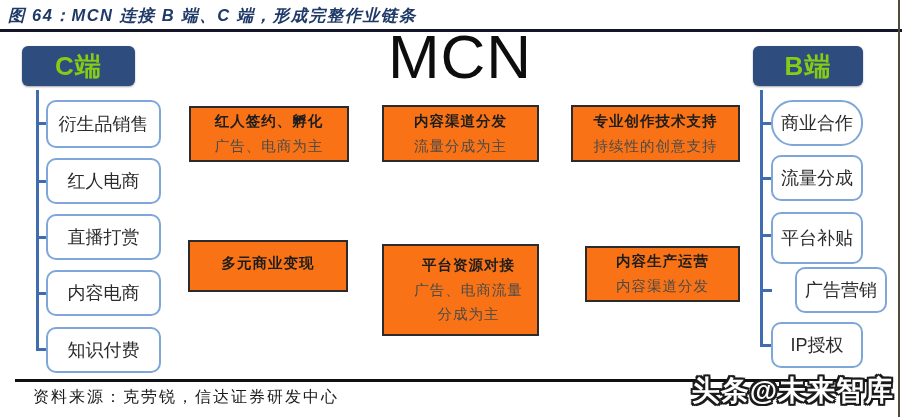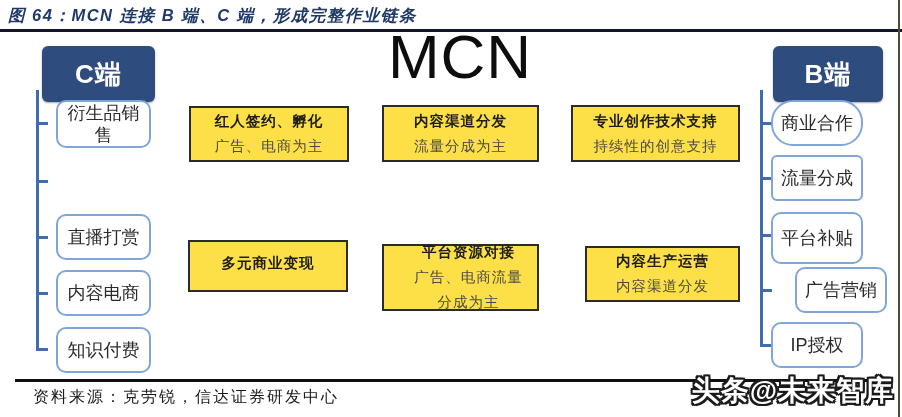--- a/index.html
+++ b/index.html
@@ -15,45 +15,45 @@
   .title-rule{position:absolute;left:0;top:29px;width:902px;height:2.5px;background:#15152a;}
 
   
   .mcn-title{
     position:absolute;left:372px;top:26px;width:176px;text-align:center;
     font-size:62px;font-weight:400;color:#0d0d0d;line-height:1;letter-spacing:1px;
   }
 
   
   .side-header{
-    position:absolute;height:56px;background:#2e4c7d;border-radius:6px;
-    color:#ffffff;font-weight:bold;font-size:26px;display:flex;align-items:center;
-    justify-content:center;letter-spacing:1px;box-shadow:0 1px 2px rgba(0,0,0,.35);margin-left:20px;
+    position:absolute;height:40px;background:#2e4c7d;border-radius:6px;
+    color:#84cc16;font-weight:bold;font-size:26px;display:flex;align-items:center;
+    justify-content:center;letter-spacing:1px;box-shadow:0 1px 2px rgba(0,0,0,.35);
   }
   .c-header{left:22px;top:46px;width:113px;}
   .b-header{left:753px;top:46px;width:110px;}
 
   
   .vline{position:absolute;width:3px;background:#3f6db0;}
   .c-vline{left:36px;top:90px;height:260px;}
   .b-vline{left:760px;top:90px;height:255px;}
   .stub{position:absolute;height:3px;width:12px;background:#3f6db0;}
 
   
   .side-box{
     position:absolute;background:#ffffff;border:2px solid #7fa6d9;border-radius:10px;
     display:flex;align-items:center;justify-content:center;text-align:center;
     font-size:18px;color:#2b2b2b;line-height:1.25;padding:1px 3px;box-sizing:border-box;
   }
-  .c-item{left:56px;width:95px;}
+  .c-item{left:46px;width:115px;}
   .b-item{left:771px;width:92px;}
 
   
   .mcn-box{
-    position:absolute;background:#fde047;border:2px solid #2b2b2b;box-sizing:border-box;
+    position:absolute;background:#f97316;border:2px solid #2b2b2b;box-sizing:border-box;
     display:flex;flex-direction:column;align-items:center;justify-content:center;
     text-align:center;font-size:14.5px;line-height:1.72;padding:2px 4px;
   }
   .mcn-box .l1{color:#1d1d1d;font-weight:600;letter-spacing:1px;}
   .mcn-box .l2{color:#4a4a4a;font-weight:500;letter-spacing:1px;}
   .mcn-box.top-align{justify-content:flex-start;padding-top:9px;}
 
   
   .footer-rule{position:absolute;left:15px;top:379px;width:866px;height:3px;background:#101010;}
   .source-note{
@@ -79,53 +79,54 @@
   <div class="mcn-title">MCN</div>
 
   <div class="side-header c-header">C端</div>
   <div class="vline c-vline"></div>
   <div class="stub" style="left:36px;top:122px;"></div>
   <div class="stub" style="left:36px;top:180px;"></div>
   <div class="stub" style="left:36px;top:236px;"></div>
   <div class="stub" style="left:36px;top:292px;"></div>
   <div class="stub" style="left:36px;top:348px;"></div>
   <div class="side-box c-item" style="top:100px;height:48px;">衍生品销售</div>
+  <div class="side-box c-item" style="top:158px;height:46px;">红人电商</div>
   <div class="side-box c-item" style="top:214px;height:46px;">直播打赏</div>
   <div class="side-box c-item" style="top:270px;height:46px;">内容电商</div>
   <div class="side-box c-item" style="top:327px;height:46px;">知识付费</div>
 
   <div class="side-header b-header">B端</div>
   <div class="vline b-vline"></div>
   <div class="stub" style="left:760px;top:122px;"></div>
   <div class="stub" style="left:760px;top:177px;"></div>
   <div class="stub" style="left:760px;top:234px;"></div>
   <div class="stub" style="left:760px;top:289px;"></div>
   <div class="stub" style="left:760px;top:344px;"></div>
   <div class="side-box b-item" style="top:100px;height:46px;border-radius:22px;">商业合作</div>
-  <div class="side-box b-item" style="top:155px;height:46px;border-radius:6px;">流量分成</div>
+  <div class="side-box b-item" style="top:155px;height:46px;">流量分成</div>
   <div class="side-box b-item" style="top:212px;height:52px;">平台补贴</div>
   <div class="side-box b-item" style="top:267px;height:46px;margin-left:24px;">广告营销</div>
   <div class="side-box b-item" style="top:322px;height:46px;">IP授权</div>
 
   <div class="mcn-box" style="left:189px;top:106px;width:160px;height:56px;">
     <div class="l1">红人签约、孵化</div>
     <div class="l2">广告、电商为主</div>
   </div>
   <div class="mcn-box" style="left:382px;top:105px;width:157px;height:57px;">
     <div class="l1">内容渠道分发</div>
     <div class="l2">流量分成为主</div>
   </div>
   <div class="mcn-box" style="left:571px;top:105px;width:169px;height:57px;">
     <div class="l1">专业创作技术支持</div>
     <div class="l2">持续性的创意支持</div>
   </div>
   <div class="mcn-box top-align" style="left:188px;top:240px;width:160px;height:52px;">
     <div class="l1">多元商业变现</div>
   </div>
-  <div class="mcn-box" style="left:382px;top:244px;width:157px;height:67px;padding-left:20px;">
+  <div class="mcn-box" style="left:382px;top:244px;width:157px;height:92px;padding-left:20px;">
     <div class="l1">平台资源对接</div>
     <div class="l2">广告、电商流量</div>
     <div class="l2">分成为主</div>
   </div>
   <div class="mcn-box" style="left:585px;top:246px;width:155px;height:56px;">
     <div class="l1">内容生产运营</div>
     <div class="l2">内容渠道分发</div>
   </div>
 
   <div class="footer-rule"></div>

